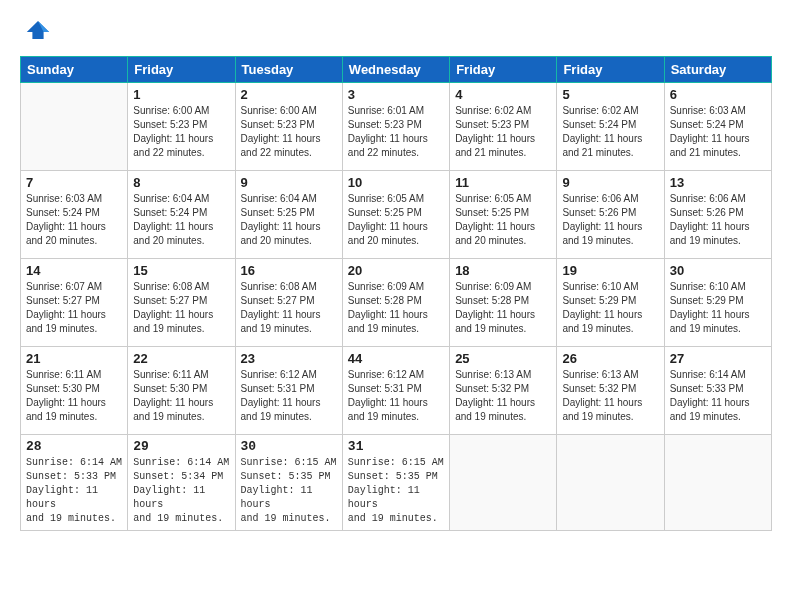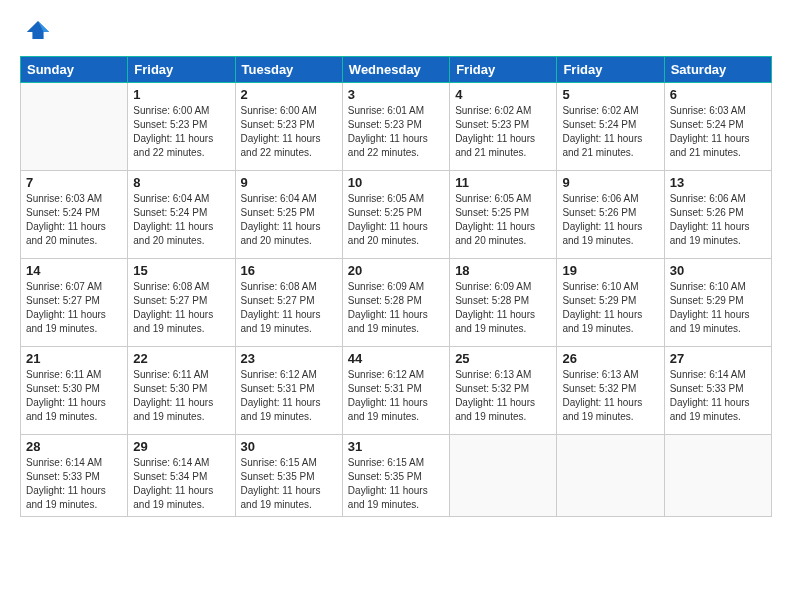--- a/index.html
+++ b/index.html
@@ -75,20 +75,21 @@
     .day-info {
       font-size: 10px;
       color: #333;
       line-height: 1.4;
     }
     .empty-cell {
       background: #f9f9f9;
     }
     .last-row td {
       height: 72px;
+      font-family: Liberation Mono, monospace;
     }
   </style>
 </head>
 <body>
 
 <div class="page">
   <div class="header">
     <div class="logo">
       <div>
         <svg class="logo-icon" viewBox="0 0 40 30">

